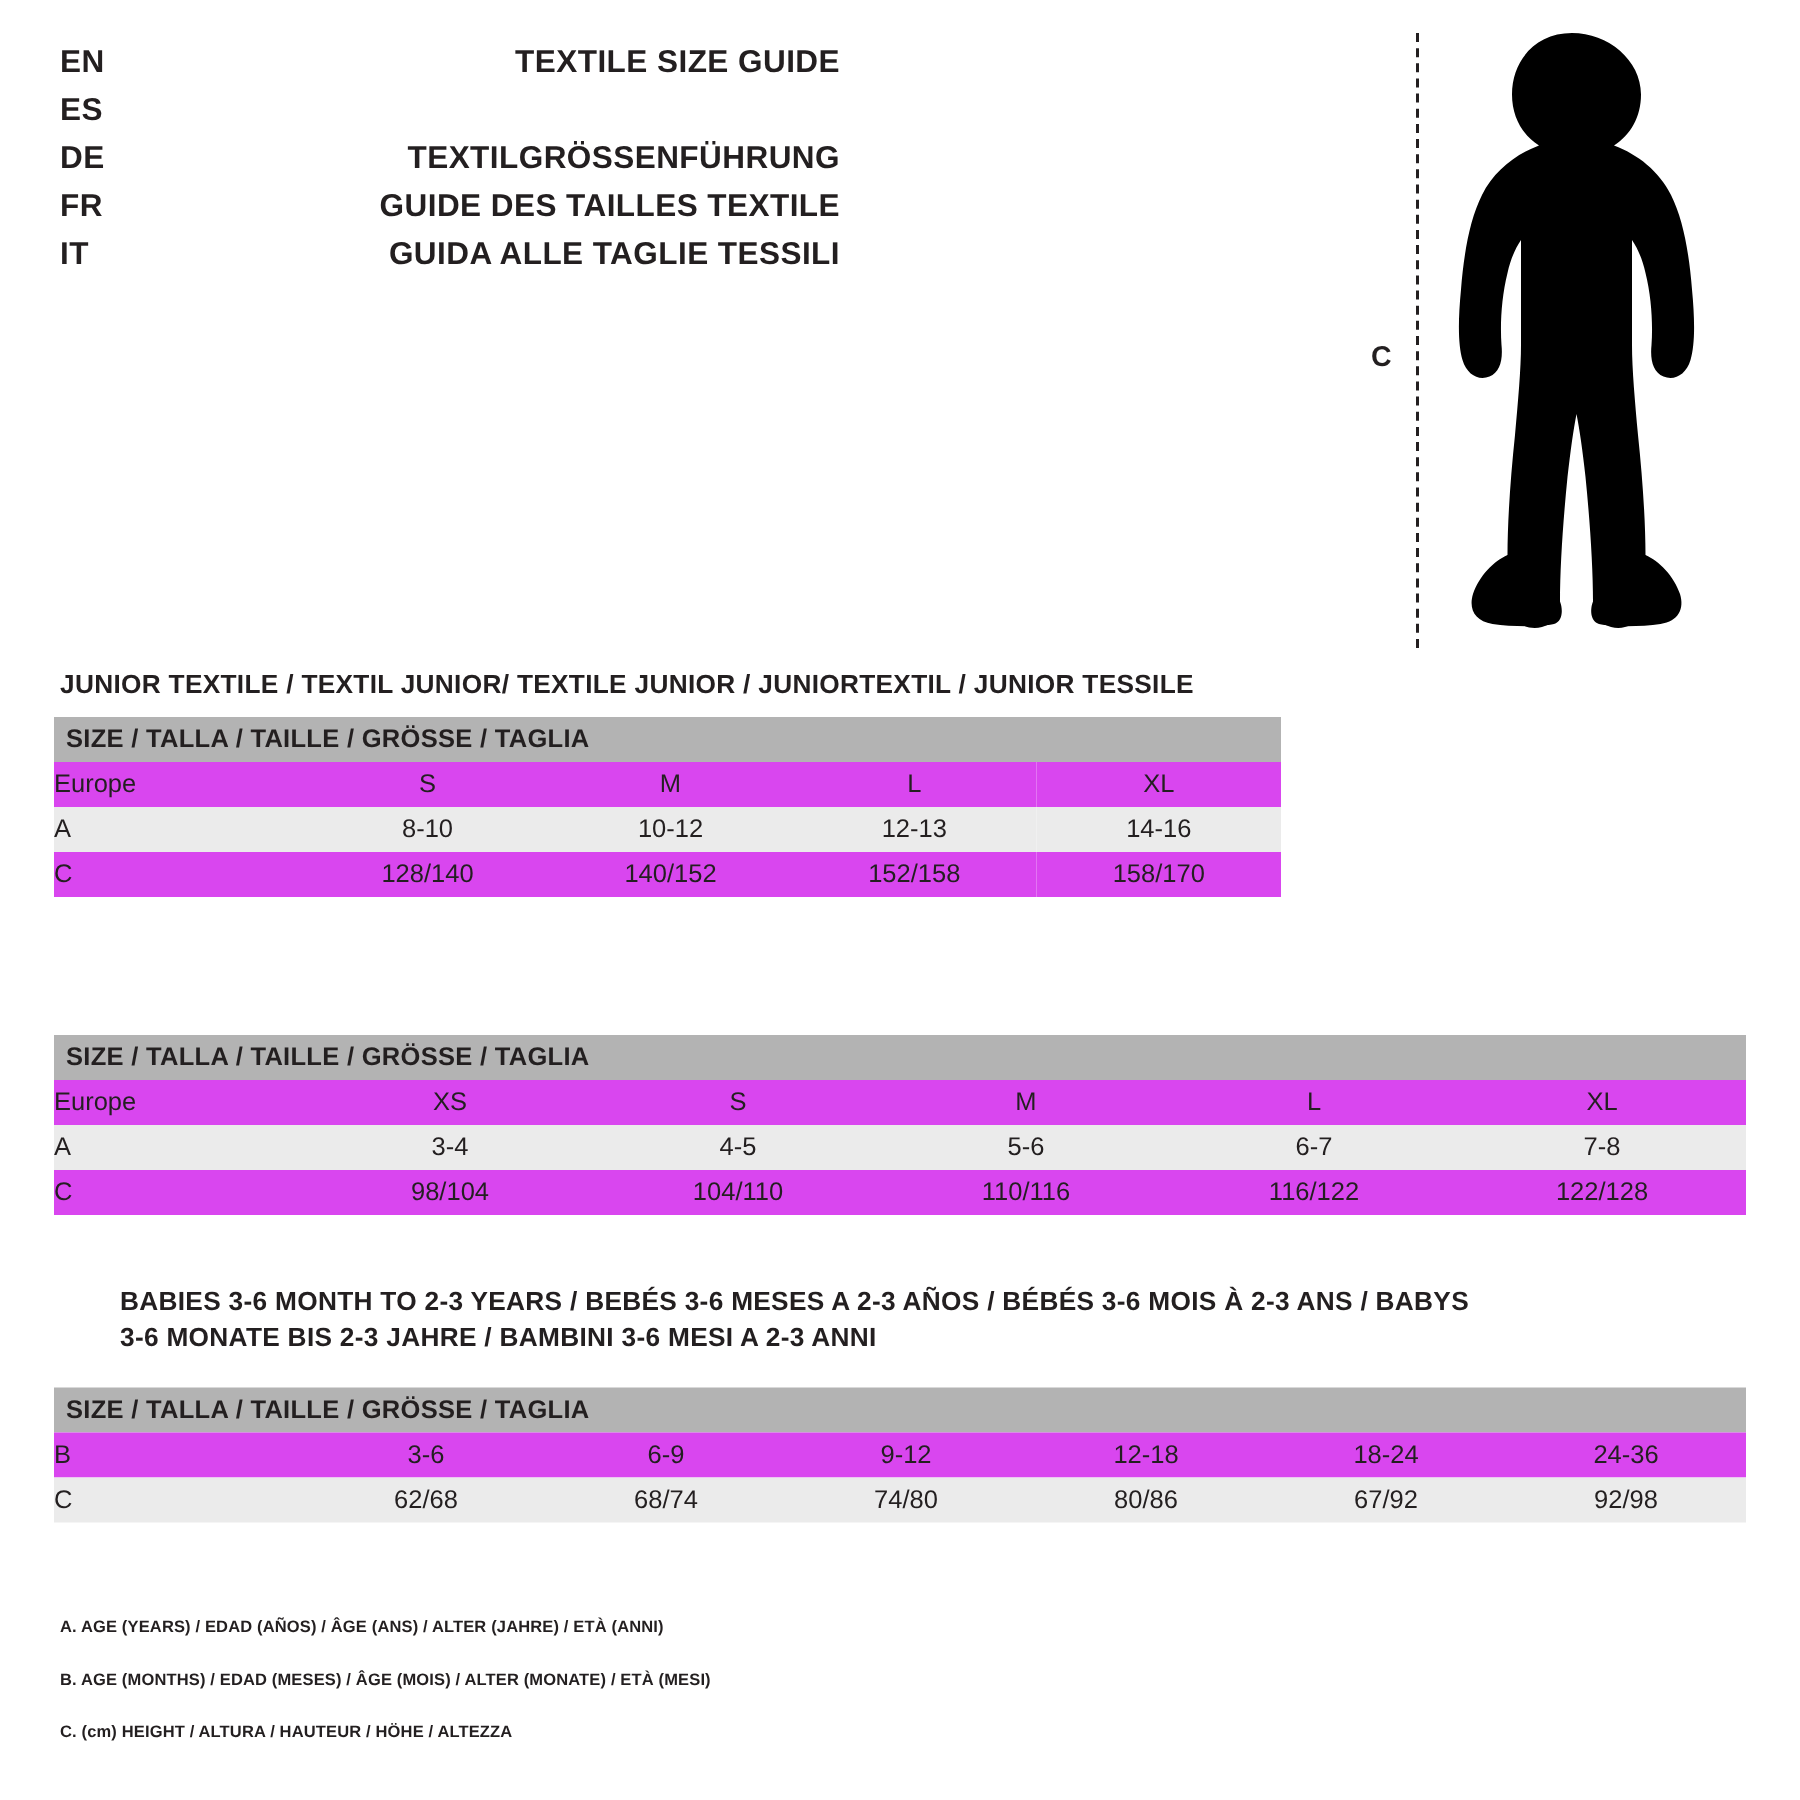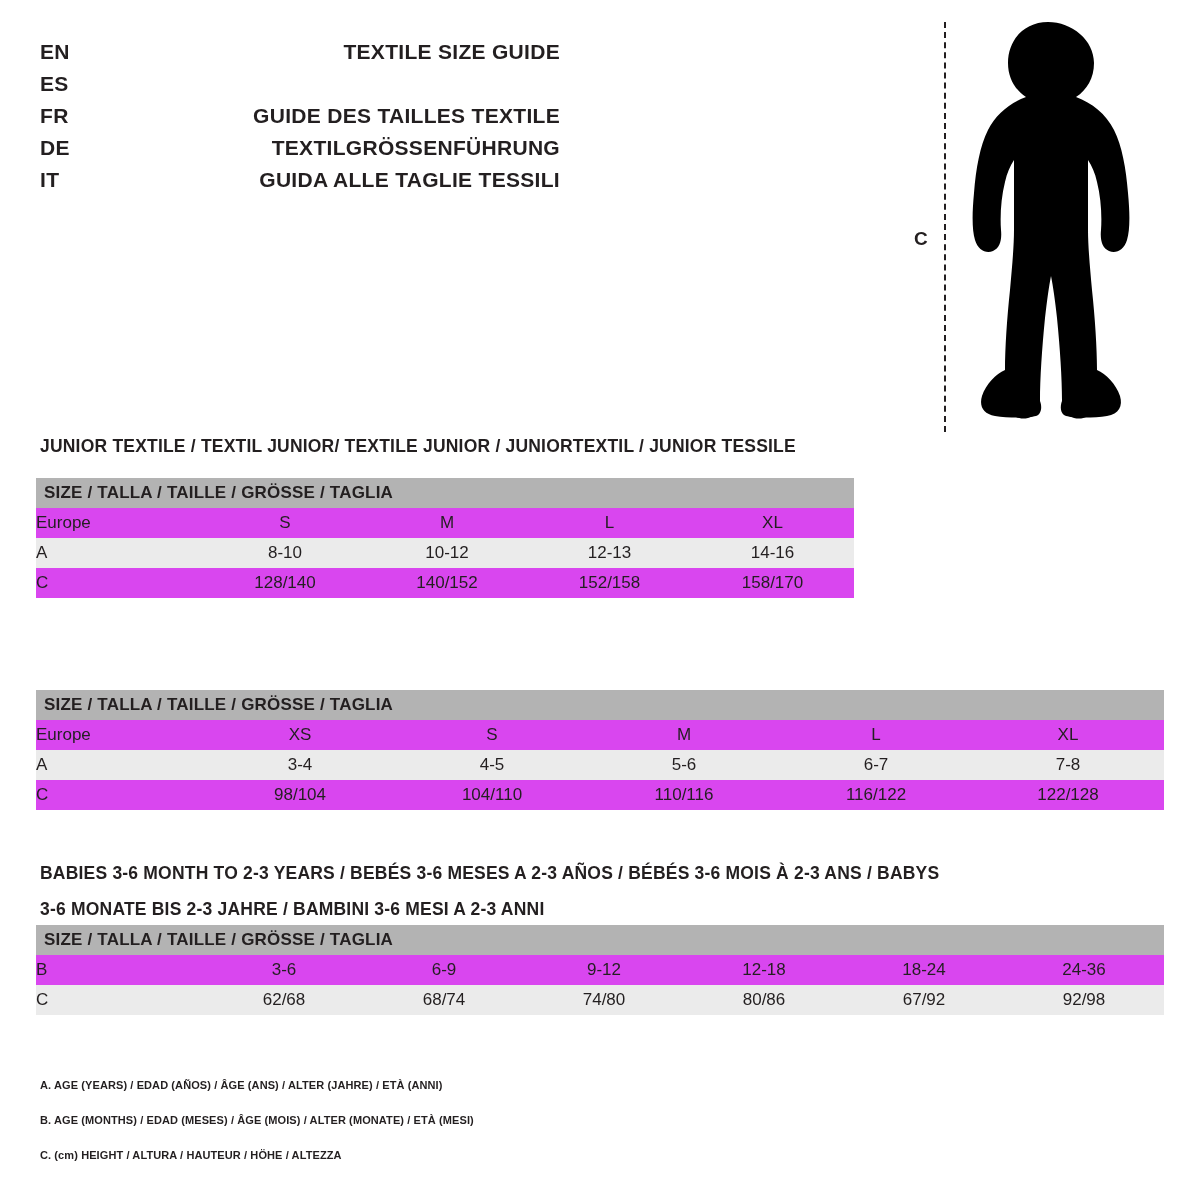--- a/index.html
+++ b/index.html
@@ -19,21 +19,21 @@
   .page {
     position: relative;
     width: 1200px;
     height: 1200px;
   }
 
   
   .lang-block {
     position: absolute;
     left: 40px;
-    top: 40px;
+    top: 30px;
     width: 520px;
   }
   .lang-row {
     display: flex;
     align-items: baseline;
     height: 32px;
     font-size: 21px;
     font-weight: bold;
     letter-spacing: 0.3px;
   }
@@ -80,21 +80,22 @@
     position: absolute;
     left: 40px;
     font-size: 17.5px;
     font-weight: bold;
     letter-spacing: 0.2px;
     white-space: nowrap;
   }
   .section-title.two-line {
     white-space: normal;
     width: 920px;
-    line-height: 36px;
+    line-height: 24px;
+    margin-left: 40px;
   }
 
   
   table.size-table {
     position: absolute;
     border-collapse: collapse;
     font-size: 17px;
   }
   table.size-table td {
     padding: 0;
@@ -138,26 +139,26 @@
 
   <div class="lang-block">
     <div class="lang-row">
       <span class="lang-code">EN</span>
       <span class="lang-text">TEXTILE SIZE GUIDE</span>
     </div>
     <div class="lang-row">
       <span class="lang-code">ES</span>
     </div>
     <div class="lang-row">
+      <span class="lang-code">DE</span>
+      <span class="lang-text">TEXTILGRÖSSENFÜHRUNG</span>
+    </div>
+    <div class="lang-row">
       <span class="lang-code">FR</span>
       <span class="lang-text">GUIDE DES TAILLES TEXTILE</span>
-    </div>
-    <div class="lang-row">
-      <span class="lang-code">DE</span>
-      <span class="lang-text">TEXTILGRÖSSENFÜHRUNG</span>
     </div>
     <div class="lang-row">
       <span class="lang-code">IT</span>
       <span class="lang-text">GUIDA ALLE TAGLIE TESSILI</span>
     </div>
   </div>
 
   <div class="figure-area">
     <div class="figure-label">C</div>
     <div class="dashline"></div>
@@ -216,21 +217,21 @@
         M96,112
         C110,112 122,118 128,126
         L128,150
         C120,140 108,134 96,134
         C84,134 72,140 64,150
         L64,126
         C70,118 82,112 96,112 Z" opacity="0"></path>
     </svg>
   </div>
 
-  <div class="section-title" style="top:436px;">JUNIOR TEXTILE / TEXTIL JUNIOR/ TEXTILE JUNIOR / JUNIORTEXTIL / JUNIOR TESSILE</div>
+  <div class="section-title" style="top:446px;">JUNIOR TEXTILE / TEXTIL JUNIOR/ TEXTILE JUNIOR / JUNIORTEXTIL / JUNIOR TESSILE</div>
 
   <table class="size-table" style="left:36px; top:478px; width:818px;">
     <colgroup>
       <col style="width:168px">
       <col style="width:162px">
       <col style="width:162px">
       <col style="width:163px">
       <col style="width:163px">
     </colgroup>
     <tbody>

